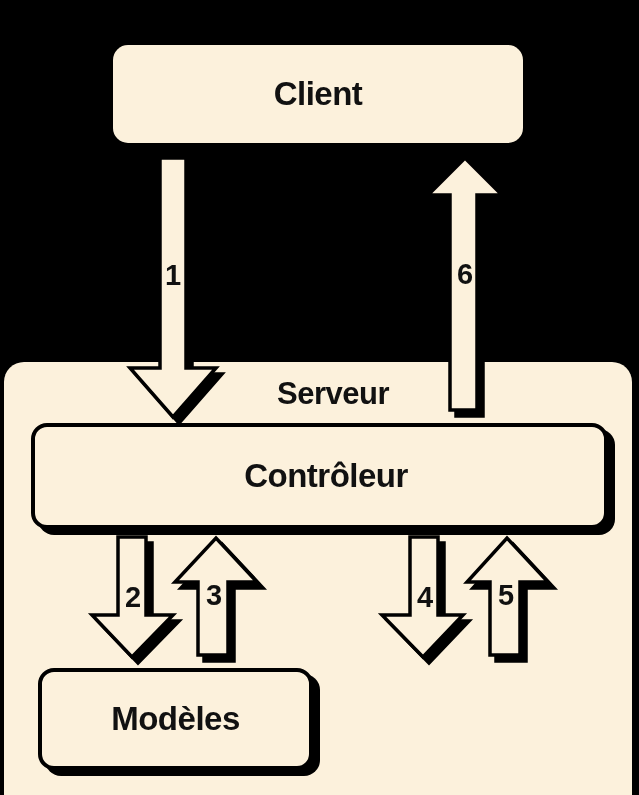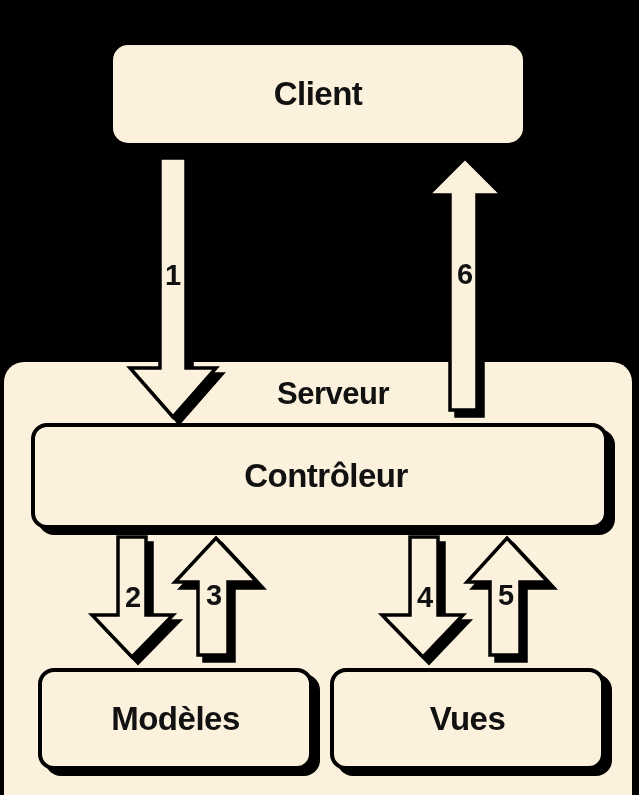--- a/index.html
+++ b/index.html
@@ -85,23 +85,20 @@
 
   <div class="server"></div>
   <div class="server-label">Serveur</div>
 
   <div class="node boxed controller">
     <span>Contrôleur</span>
   </div>
   <div class="node boxed models">
     <span>Modèles</span>
   </div>
-  <div class="node boxed views">
-    <span>Vues</span>
-  </div>
 
   <svg class="arrows" viewBox="0 0 639 795" xmlns="http://www.w3.org/2000/svg">
     <defs>
       <filter id="sh" x="-30%" y="-30%" width="170%" height="170%">
         <feDropShadow dx="6" dy="6" stdDeviation="0" flood-color="#000000"></feDropShadow>
       </filter>
     </defs>
 
     <polygon filter="url(#sh)" points="160,118 186,118 186,328 216,328 173,377 130,328 160,328"></polygon>
 

